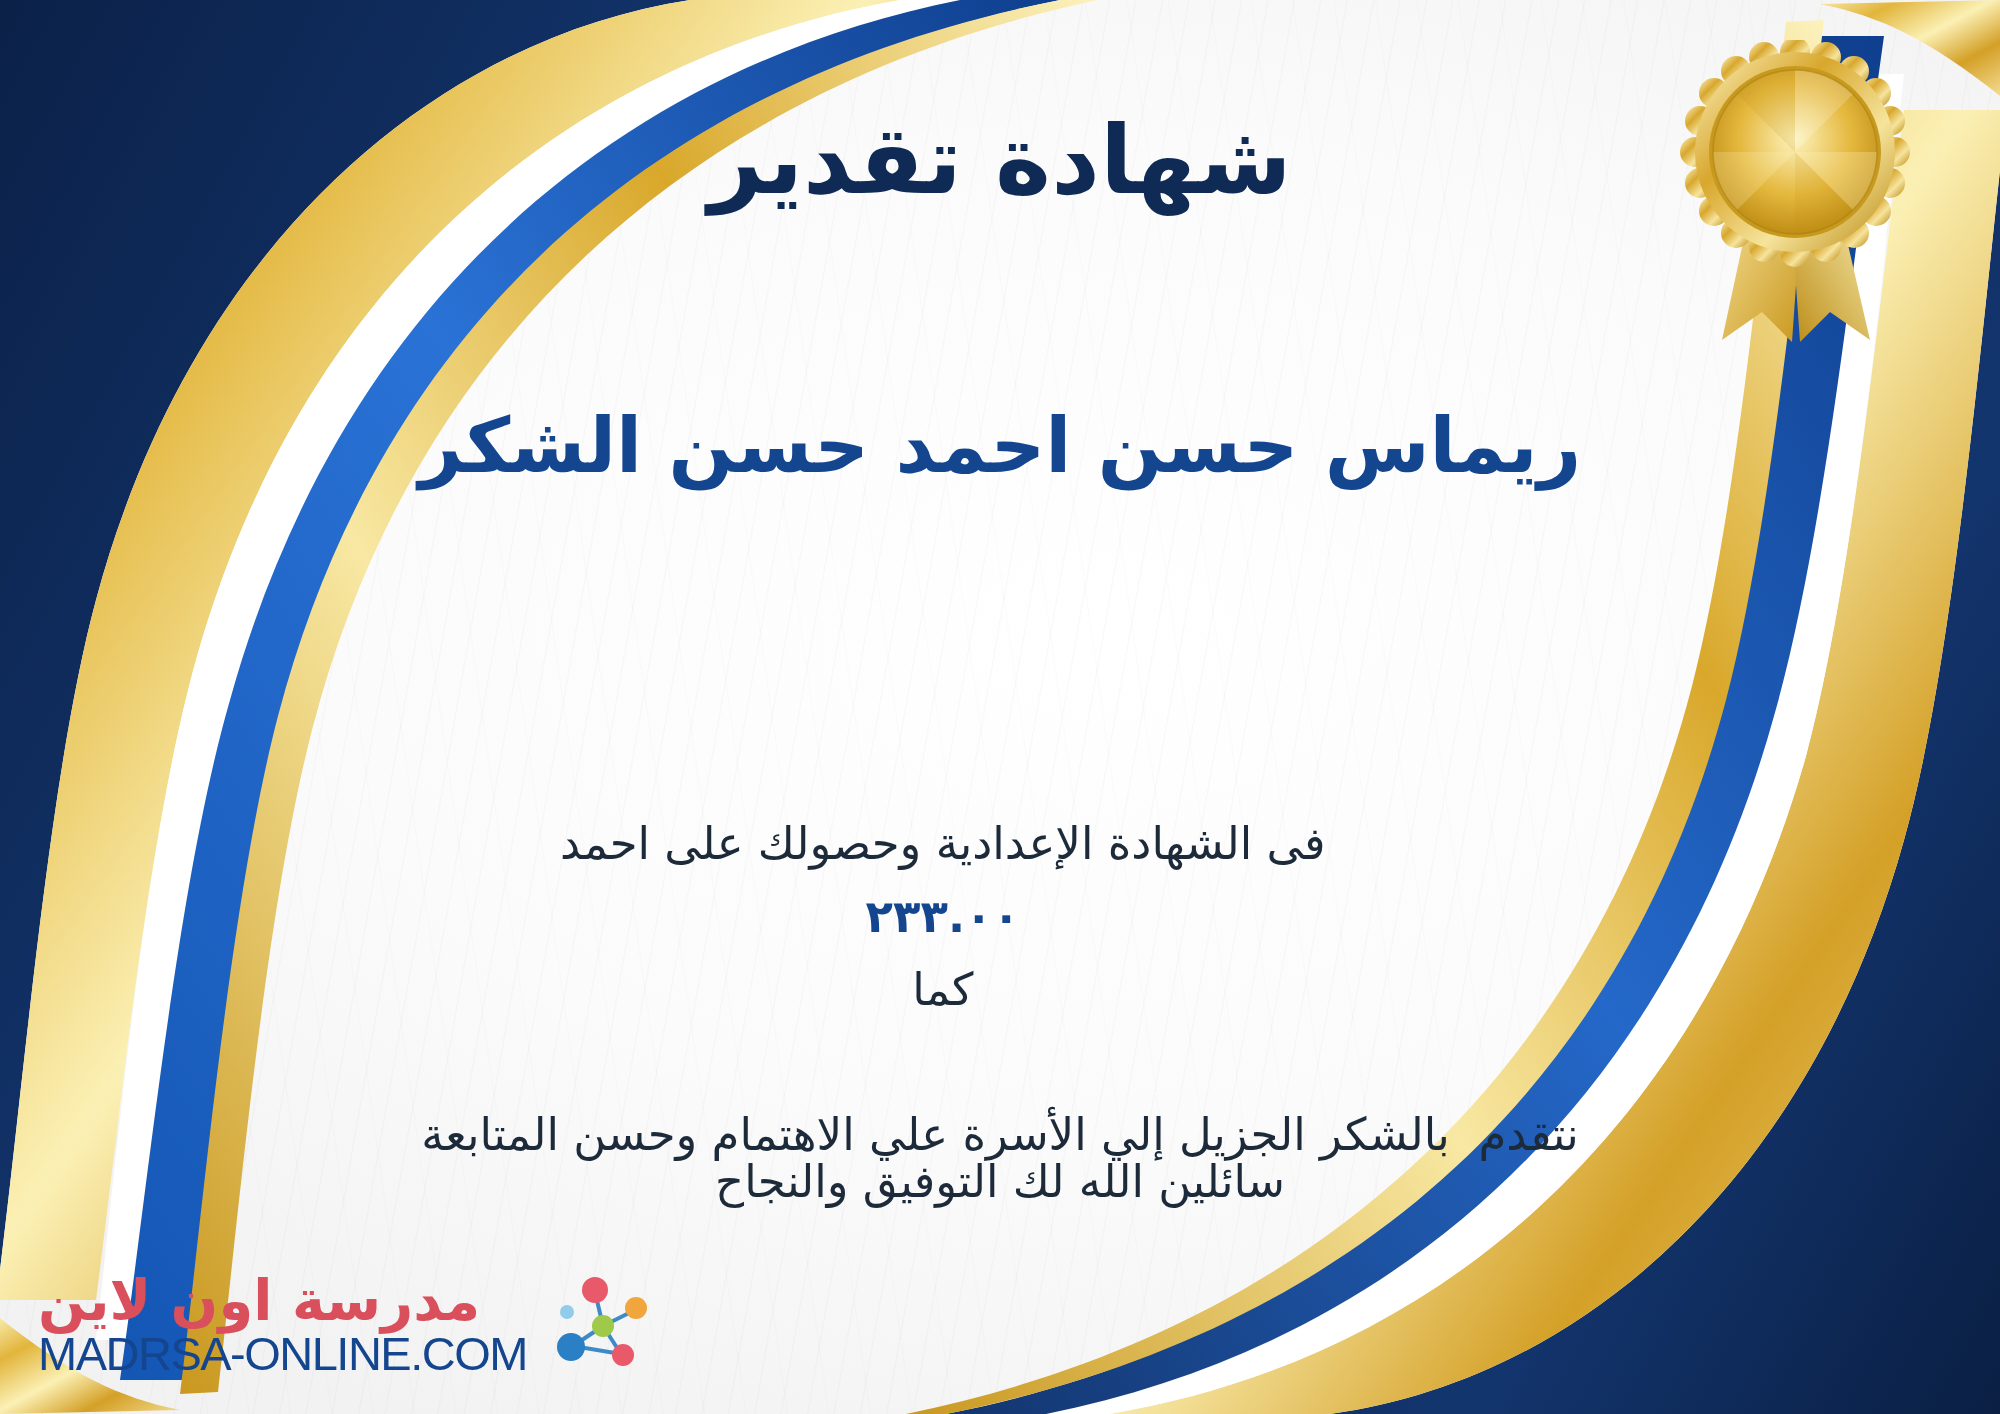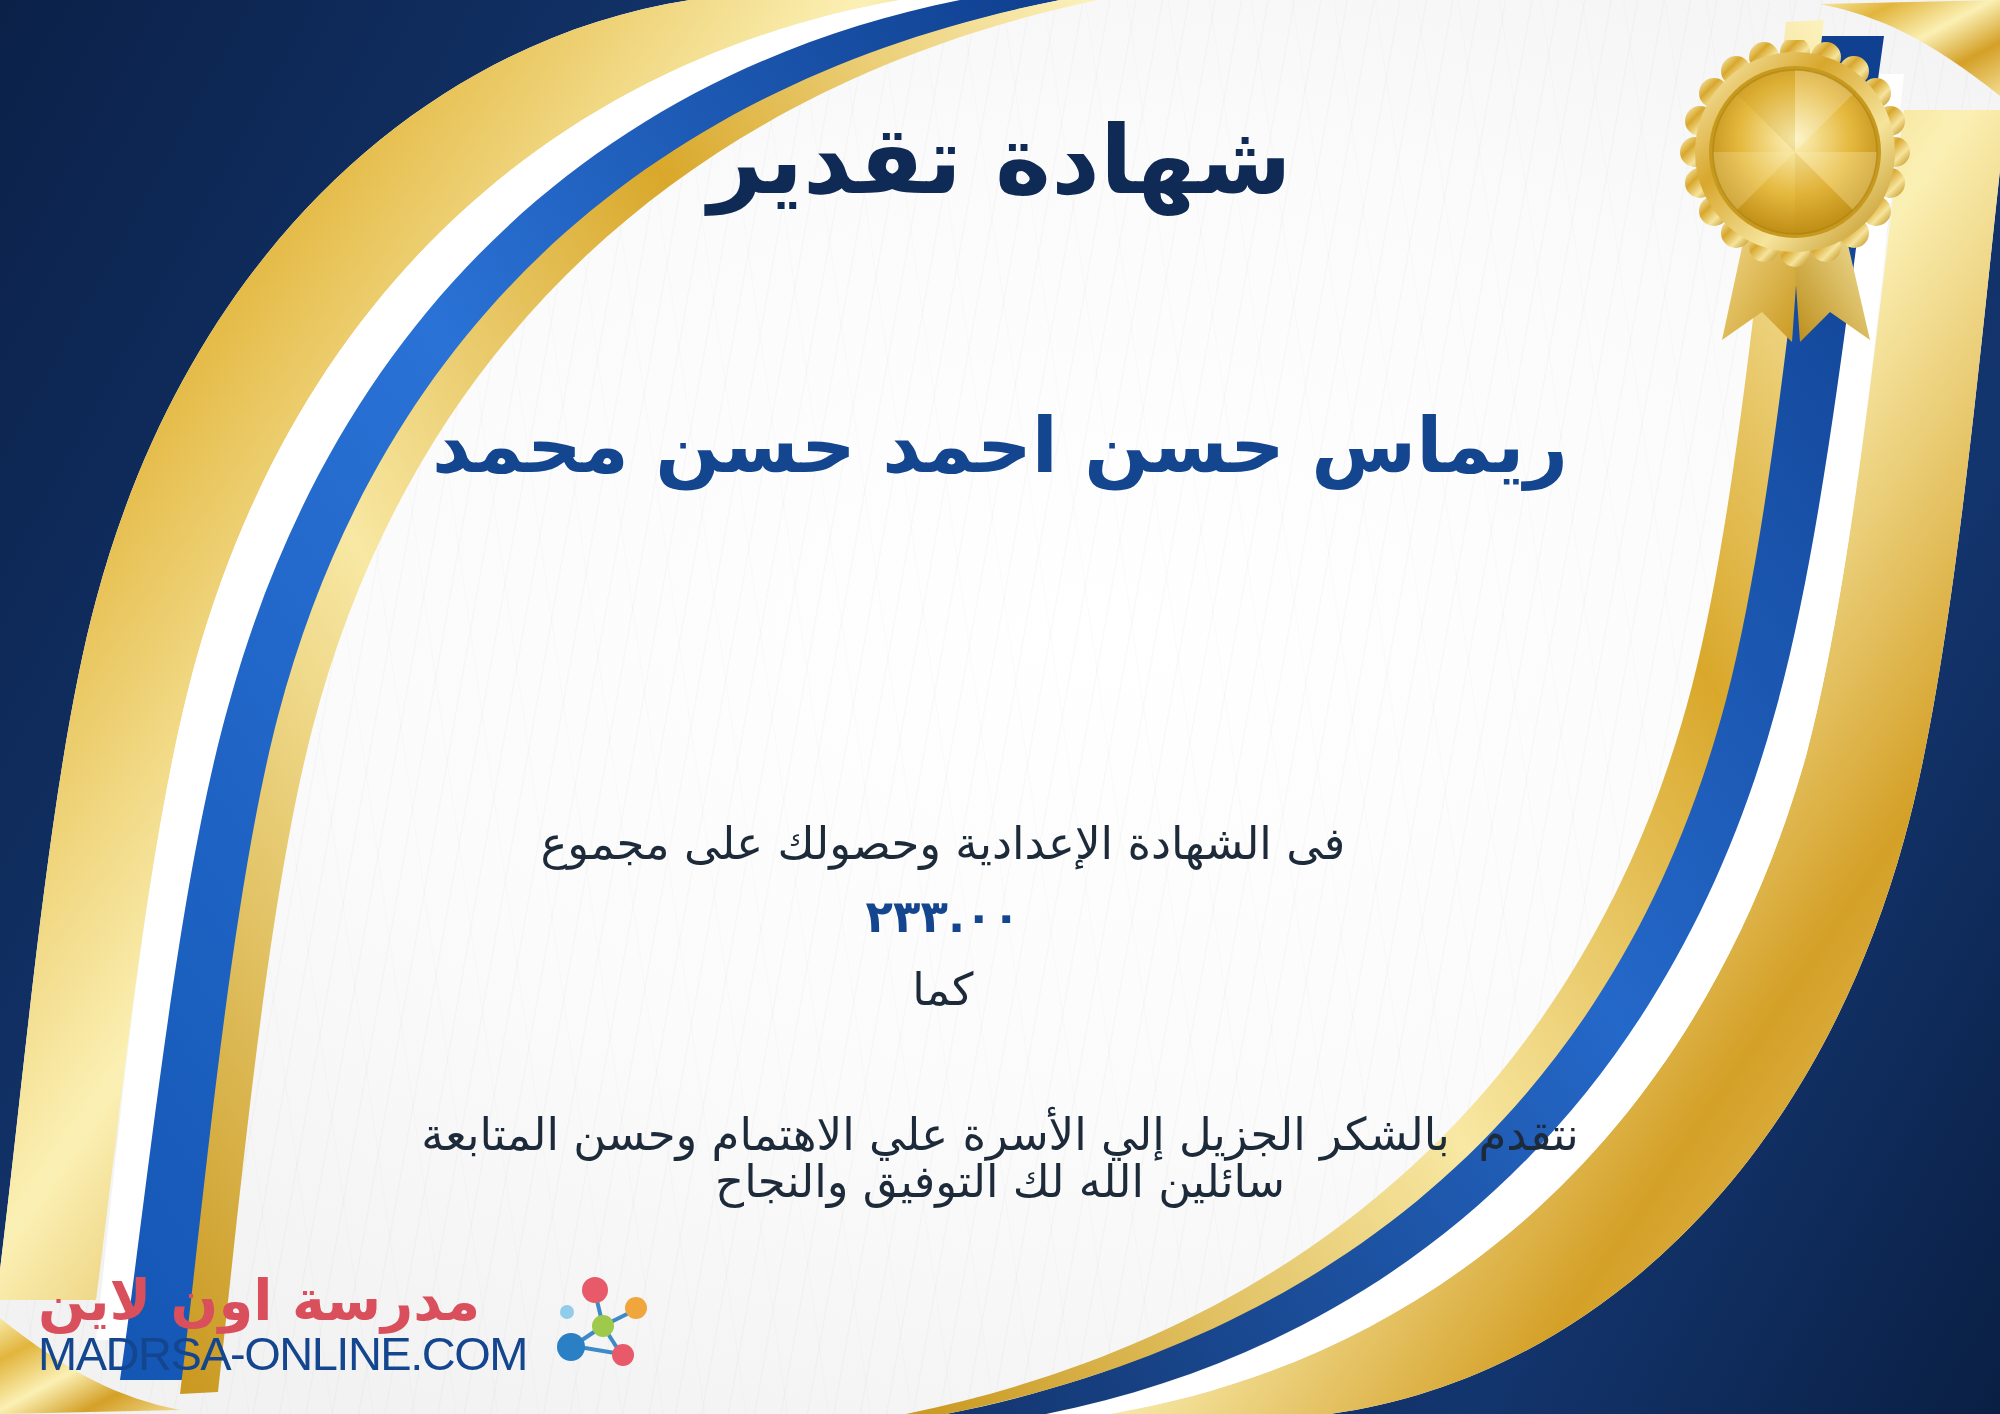--- a/index.html
+++ b/index.html
@@ -287,25 +287,25 @@
         <path d="M0,0 L58,58 A82,82 0 0,1 0,82 Z" fill="#b9870f" opacity="0.22"></path>
       </g>
       <circle r="82" fill="none" stroke="#a87b0c" stroke-width="1.5" opacity="0.5"></circle>
     </g>
   </svg>
 
   <div class="content">
 
     <div class="cert-title">شهادة تقدير</div>
 
-    <div class="recipient-name">ريماس حسن احمد حسن محمد</div>
+    <div class="recipient-name">ريماس حسن احمد حسن الشكر</div>
 
     <div class="body-text">
       <span class="body-line">
-        <span>فى الشهادة الإعدادية وحصولك على مجموع</span>
+        <span>فى الشهادة الإعدادية وحصولك على احمد</span>
         <span class="score">٢٣٣.٠٠</span>
         <span>كما</span>
       </span>
       <span class="body-line">نتقدم  بالشكر الجزيل إلي الأسرة علي الاهتمام وحسن المتابعة</span>
     </div>
 
     <div class="closing-text">سائلين الله لك التوفيق  والنجاح</div>
   </div>
 
   <div class="brand">

